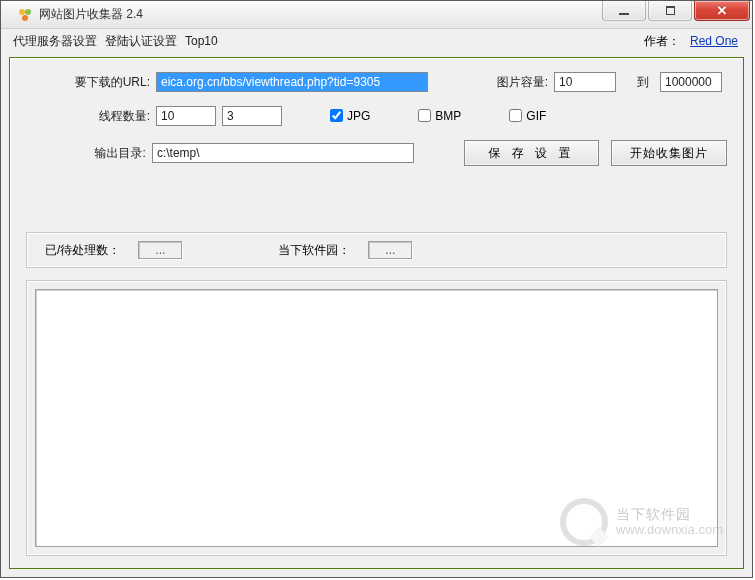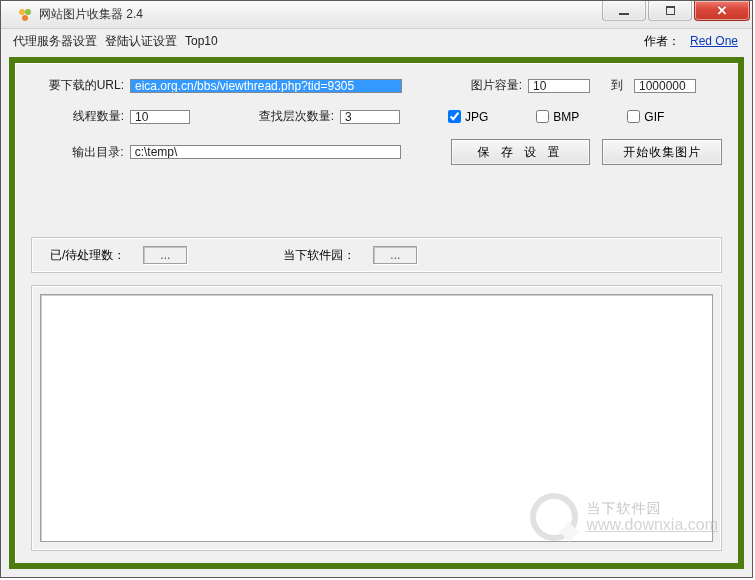--- a/index.html
+++ b/index.html
@@ -68,31 +68,31 @@
     gap: 8px;
     position: relative;
   }
   .menubar .menu { color:#222; cursor:default;}
   .menubar .right { position:absolute; right:14px; display:flex; align-items:center; gap:10px;}
   .menubar .link { color:#0a3bbb; text-decoration: underline; cursor:pointer;}
   
   .client {
     position:absolute;
     left:8px; right:8px; top:56px; bottom:8px;
-    border:6px solid #4d7c0f;
+    border:1px solid #4d7c0f;
     background:#f0f0f0;
     box-shadow: inset 1px 1px 0 #fff;
-    padding: 14px 16px 10px 1px;
+    padding: 14px 16px 10px 32px;
   }
   .row { display:flex; align-items:center; margin-bottom:14px;}
   .lbl { text-align:right; color:#222; }
   .tbox {
     border:1px solid #828790;
     background:#fff;
-    height:14px;
+    height:20px;
     padding:0 4px;
     font: inherit;
     color:#222;
   }
   .tbox.selected {
     background:#3399ff;
     color:#fff;
   }
   .btn {
     height:26px;
@@ -144,21 +144,21 @@
     border:6px solid #c9c9c9;
     position:relative;
   }
   .wm-logo::before {
     content:""; position:absolute; right:-4px; bottom:-4px;
     width:14px; height:14px; background:#f0f0f0;
     transform:rotate(45deg);
   }
   .wm-text { display:flex; flex-direction:column; line-height:1.1;}
   .wm-text .zh { font-size:14px; color:#9a9a9a; font-weight:500; letter-spacing:1px;}
-  .wm-text .en { font-size:16px; color:#b0b0b0;text-decoration:underline; }
+  .wm-text .en { font-size:13px; color:#b0b0b0; }
 </style>
 </head>
 <body>
 
 <div class="win">
 
   <div class="titlebar">
     <span class="app-icon">
       <svg width="16" height="16" viewBox="0 0 16 16">
         <circle cx="5" cy="5" r="3" fill="#f6b73c"></circle>
@@ -197,21 +197,20 @@
       <input class="tbox selected" style="width: 272px; margin-left: 6px;" value="eica.org.cn/bbs/viewthread.php?tid=9305">
       <span class="lbl" style="width:110px;margin-left:10px">图片容量:</span>
       <input class="tbox" style="width: 62px; margin-left: 6px;" value="10">
       <span class="lbl" style="width:30px;text-align:center;margin-left:12px">到</span>
       <input class="tbox" style="width: 62px; margin-left: 2px;" value="1000000">
     </div>
 
     <div class="row">
       <span class="lbl" style="width:108px">线程数量:</span>
       <input class="tbox" style="width: 60px; margin-left: 6px;" value="10">
-      <span class="lbl" style="width:130px;margin-left:14px">查找层次数量:</span>
       <input class="tbox" style="width: 60px; margin-left: 6px;" value="3">
       <label class="chk" style="margin-left:48px">
         <input type="checkbox" checked="" style="">
         <span>JPG</span>
       </label>
       <label class="chk" style="margin-left:48px">
         <input type="checkbox" style="">
         <span>BMP</span>
       </label>
       <label class="chk" style="margin-left:48px">

